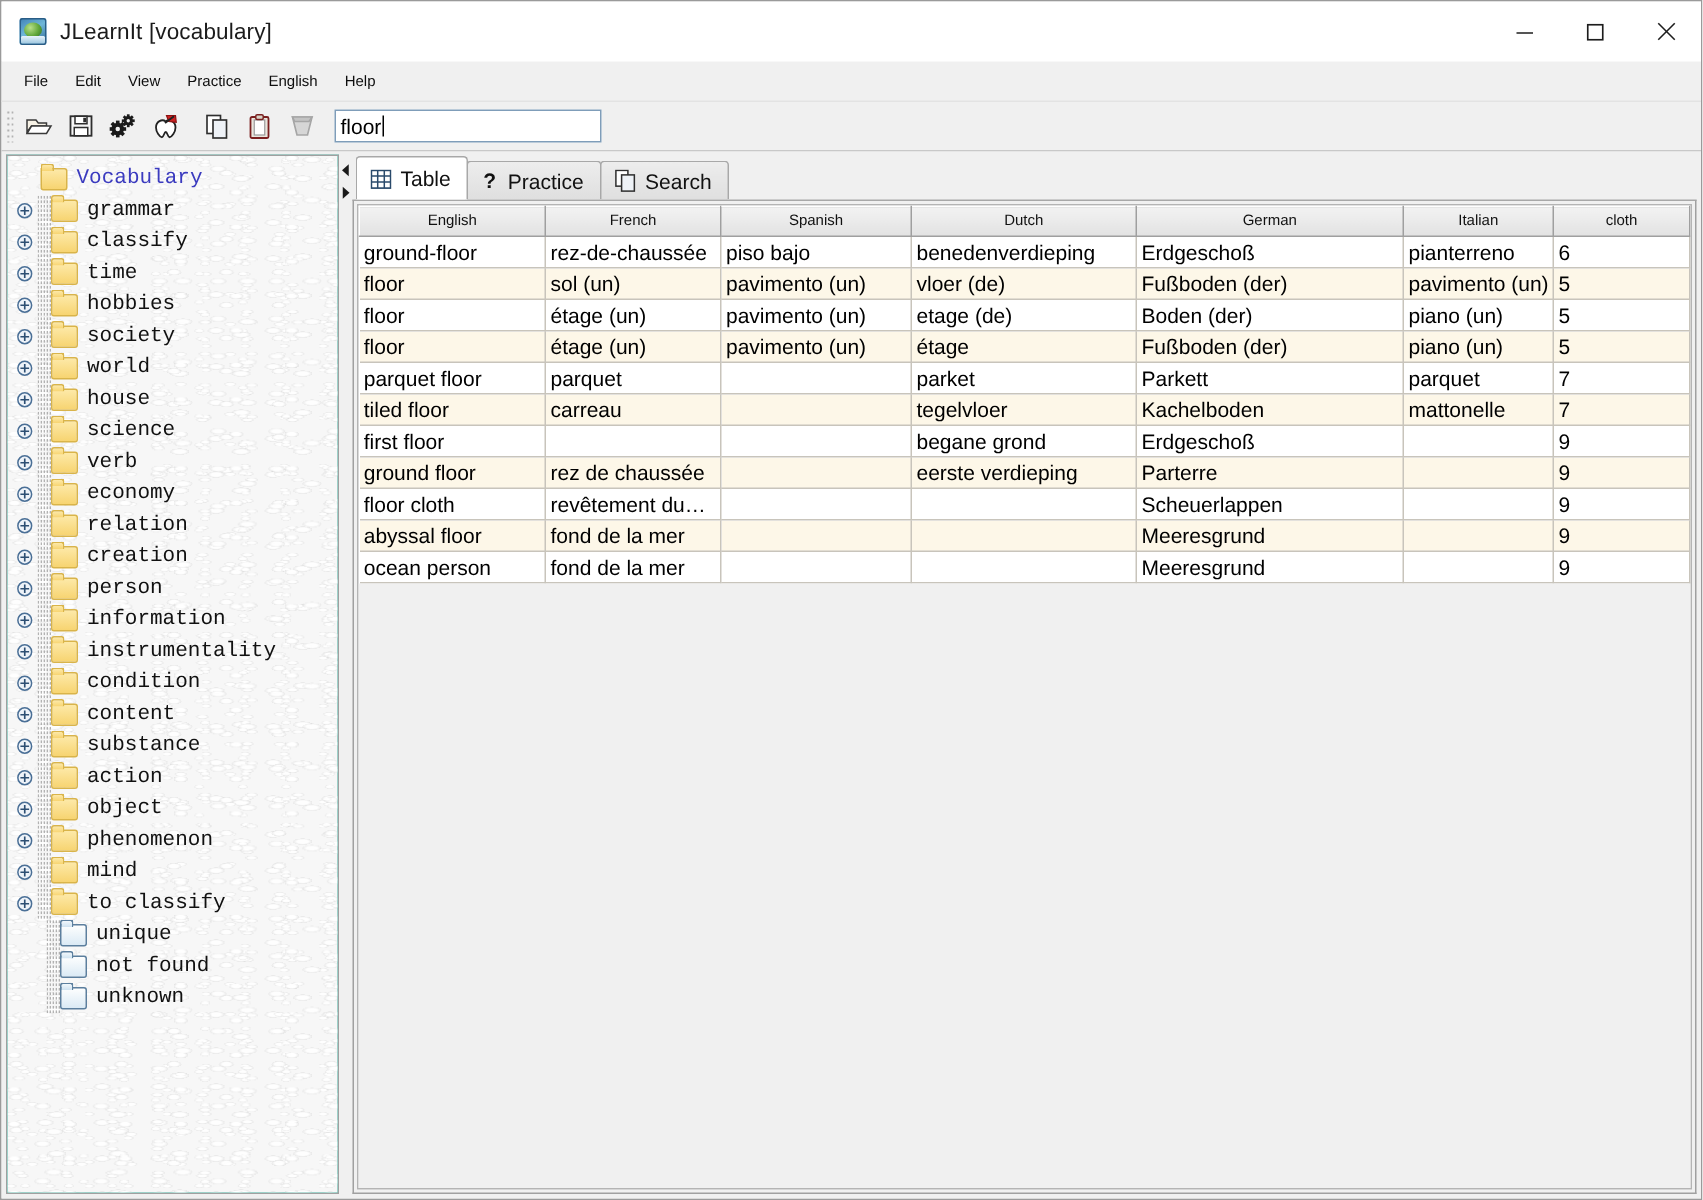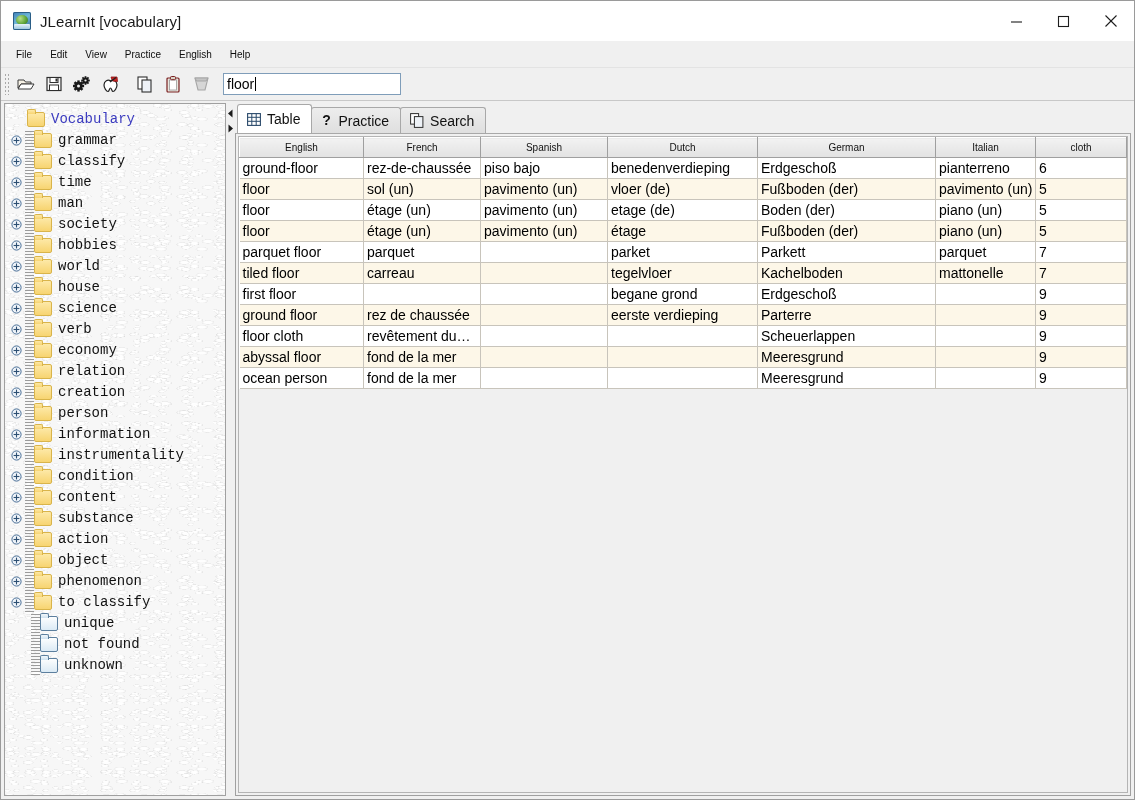--- a/index.html
+++ b/index.html
@@ -461,21 +461,21 @@
           <div class="tnode child">
             <span class="thandle">
               <svg width="11" height="11" viewBox="0 0 11 11">
                 <circle cx="5.5" cy="5.5" r="4.6" fill="#eef3f9" stroke="#4a6f96" stroke-width="1"></circle>
                 <line x1="2.6" y1="5.5" x2="8.4" y2="5.5" stroke="#2d4f73" stroke-width="1.1"></line>
                 <line x1="5.5" y1="2.6" x2="5.5" y2="8.4" stroke="#2d4f73" stroke-width="1.1"></line>
               </svg>
             </span>
             <span class="tdots"></span>
             <span class="folder yellow"></span>
-            <span class="tlabel">man</span>
+            <span class="tlabel">hobbies</span>
           </div>
           <div class="tnode child">
             <span class="thandle">
               <svg width="11" height="11" viewBox="0 0 11 11">
                 <circle cx="5.5" cy="5.5" r="4.6" fill="#eef3f9" stroke="#4a6f96" stroke-width="1"></circle>
                 <line x1="2.6" y1="5.5" x2="8.4" y2="5.5" stroke="#2d4f73" stroke-width="1.1"></line>
                 <line x1="5.5" y1="2.6" x2="5.5" y2="8.4" stroke="#2d4f73" stroke-width="1.1"></line>
               </svg>
             </span>
             <span class="tdots"></span>
@@ -485,32 +485,20 @@
           <div class="tnode child">
             <span class="thandle">
               <svg width="11" height="11" viewBox="0 0 11 11">
                 <circle cx="5.5" cy="5.5" r="4.6" fill="#eef3f9" stroke="#4a6f96" stroke-width="1"></circle>
                 <line x1="2.6" y1="5.5" x2="8.4" y2="5.5" stroke="#2d4f73" stroke-width="1.1"></line>
                 <line x1="5.5" y1="2.6" x2="5.5" y2="8.4" stroke="#2d4f73" stroke-width="1.1"></line>
               </svg>
             </span>
             <span class="tdots"></span>
             <span class="folder yellow"></span>
-            <span class="tlabel">hobbies</span>
-          </div>
-          <div class="tnode child">
-            <span class="thandle">
-              <svg width="11" height="11" viewBox="0 0 11 11">
-                <circle cx="5.5" cy="5.5" r="4.6" fill="#eef3f9" stroke="#4a6f96" stroke-width="1"></circle>
-                <line x1="2.6" y1="5.5" x2="8.4" y2="5.5" stroke="#2d4f73" stroke-width="1.1"></line>
-                <line x1="5.5" y1="2.6" x2="5.5" y2="8.4" stroke="#2d4f73" stroke-width="1.1"></line>
-              </svg>
-            </span>
-            <span class="tdots"></span>
-            <span class="folder yellow"></span>
             <span class="tlabel">world</span>
           </div>
           <div class="tnode child">
             <span class="thandle">
               <svg width="11" height="11" viewBox="0 0 11 11">
                 <circle cx="5.5" cy="5.5" r="4.6" fill="#eef3f9" stroke="#4a6f96" stroke-width="1"></circle>
                 <line x1="2.6" y1="5.5" x2="8.4" y2="5.5" stroke="#2d4f73" stroke-width="1.1"></line>
                 <line x1="5.5" y1="2.6" x2="5.5" y2="8.4" stroke="#2d4f73" stroke-width="1.1"></line>
               </svg>
             </span>
@@ -678,20 +666,32 @@
             <span class="thandle">
               <svg width="11" height="11" viewBox="0 0 11 11">
                 <circle cx="5.5" cy="5.5" r="4.6" fill="#eef3f9" stroke="#4a6f96" stroke-width="1"></circle>
                 <line x1="2.6" y1="5.5" x2="8.4" y2="5.5" stroke="#2d4f73" stroke-width="1.1"></line>
                 <line x1="5.5" y1="2.6" x2="5.5" y2="8.4" stroke="#2d4f73" stroke-width="1.1"></line>
               </svg>
             </span>
             <span class="tdots"></span>
             <span class="folder yellow"></span>
             <span class="tlabel">phenomenon</span>
+          </div>
+          <div class="tnode child">
+            <span class="thandle">
+              <svg width="11" height="11" viewBox="0 0 11 11">
+                <circle cx="5.5" cy="5.5" r="4.6" fill="#eef3f9" stroke="#4a6f96" stroke-width="1"></circle>
+                <line x1="2.6" y1="5.5" x2="8.4" y2="5.5" stroke="#2d4f73" stroke-width="1.1"></line>
+                <line x1="5.5" y1="2.6" x2="5.5" y2="8.4" stroke="#2d4f73" stroke-width="1.1"></line>
+              </svg>
+            </span>
+            <span class="tdots"></span>
+            <span class="folder yellow"></span>
+            <span class="tlabel">mind</span>
           </div>
           <div class="tnode child">
             <span class="thandle">
               <svg width="11" height="11" viewBox="0 0 11 11">
                 <circle cx="5.5" cy="5.5" r="4.6" fill="#eef3f9" stroke="#4a6f96" stroke-width="1"></circle>
                 <line x1="2.6" y1="5.5" x2="8.4" y2="5.5" stroke="#2d4f73" stroke-width="1.1"></line>
                 <line x1="5.5" y1="2.6" x2="5.5" y2="8.4" stroke="#2d4f73" stroke-width="1.1"></line>
               </svg>
             </span>
             <span class="tdots"></span>

